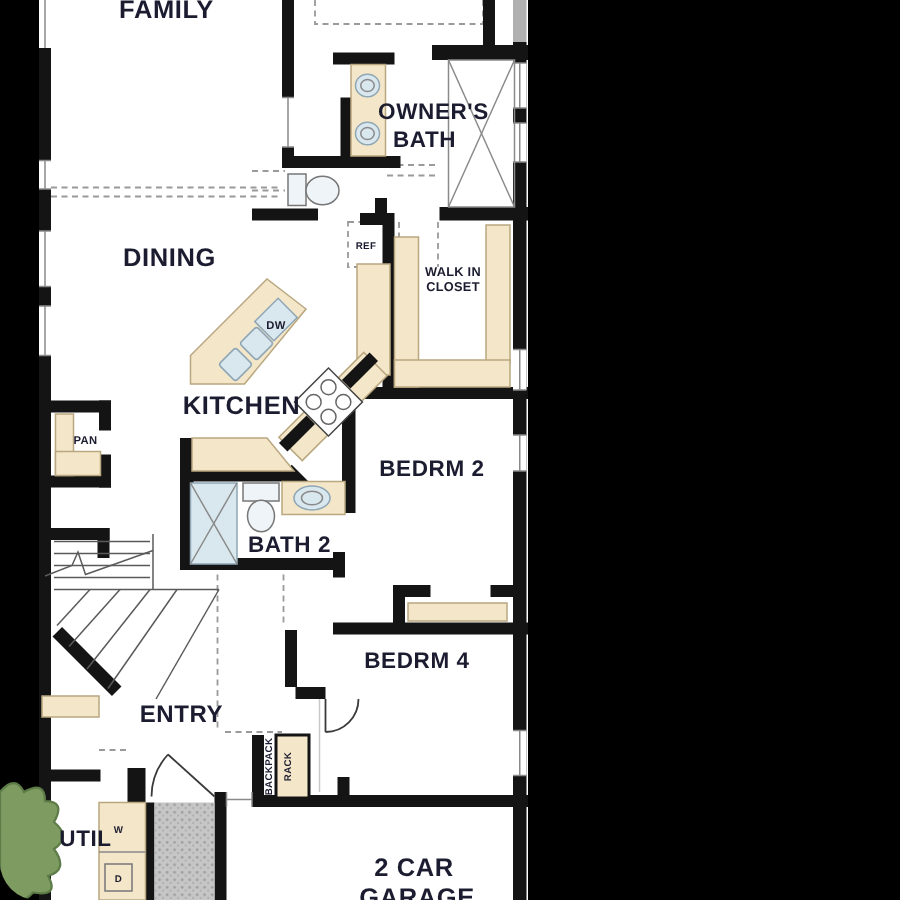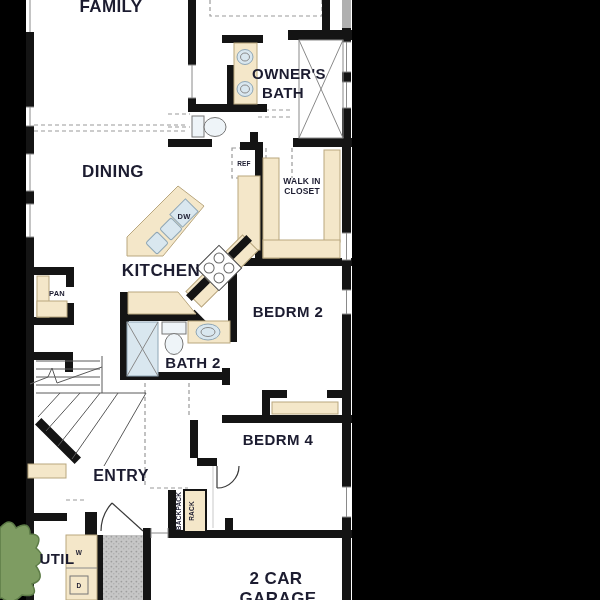--- a/index.html
+++ b/index.html
@@ -1,16 +1,16 @@
 <!DOCTYPE html>
 <html><head>
 <meta charset="utf-8">
 <style>
   html,body{margin:0;padding:0;background:#000;}
-  .canvas{position:relative;width:600px;height:600px;background:#000;overflow:hidden;}
+  .canvas{position:relative;width:600px;height:600px;background:#000;overflow:hidden;border-radius:25px;}
   svg{display:block;}
   .wall{fill:#141414;}
   .floor{fill:#ffffff;}
   .counter{fill:#f4e7c9;stroke:#b9a77f;stroke-width:1;}
   .fix{fill:#d9e7ef;stroke:#8fa6b5;stroke-width:1;}
   .fixw{fill:#eef4f8;stroke:#777777;stroke-width:1;}
   .dash{stroke:#9a9a9a;stroke-width:1.2;fill:none;stroke-dasharray:4 3;}
   .thin{stroke:#8a8a8a;stroke-width:1;fill:none;}
   .door{stroke:#3a3a3a;stroke-width:1.2;fill:none;}
   .stair{stroke:#5a5a5a;stroke-width:1;fill:none;}

